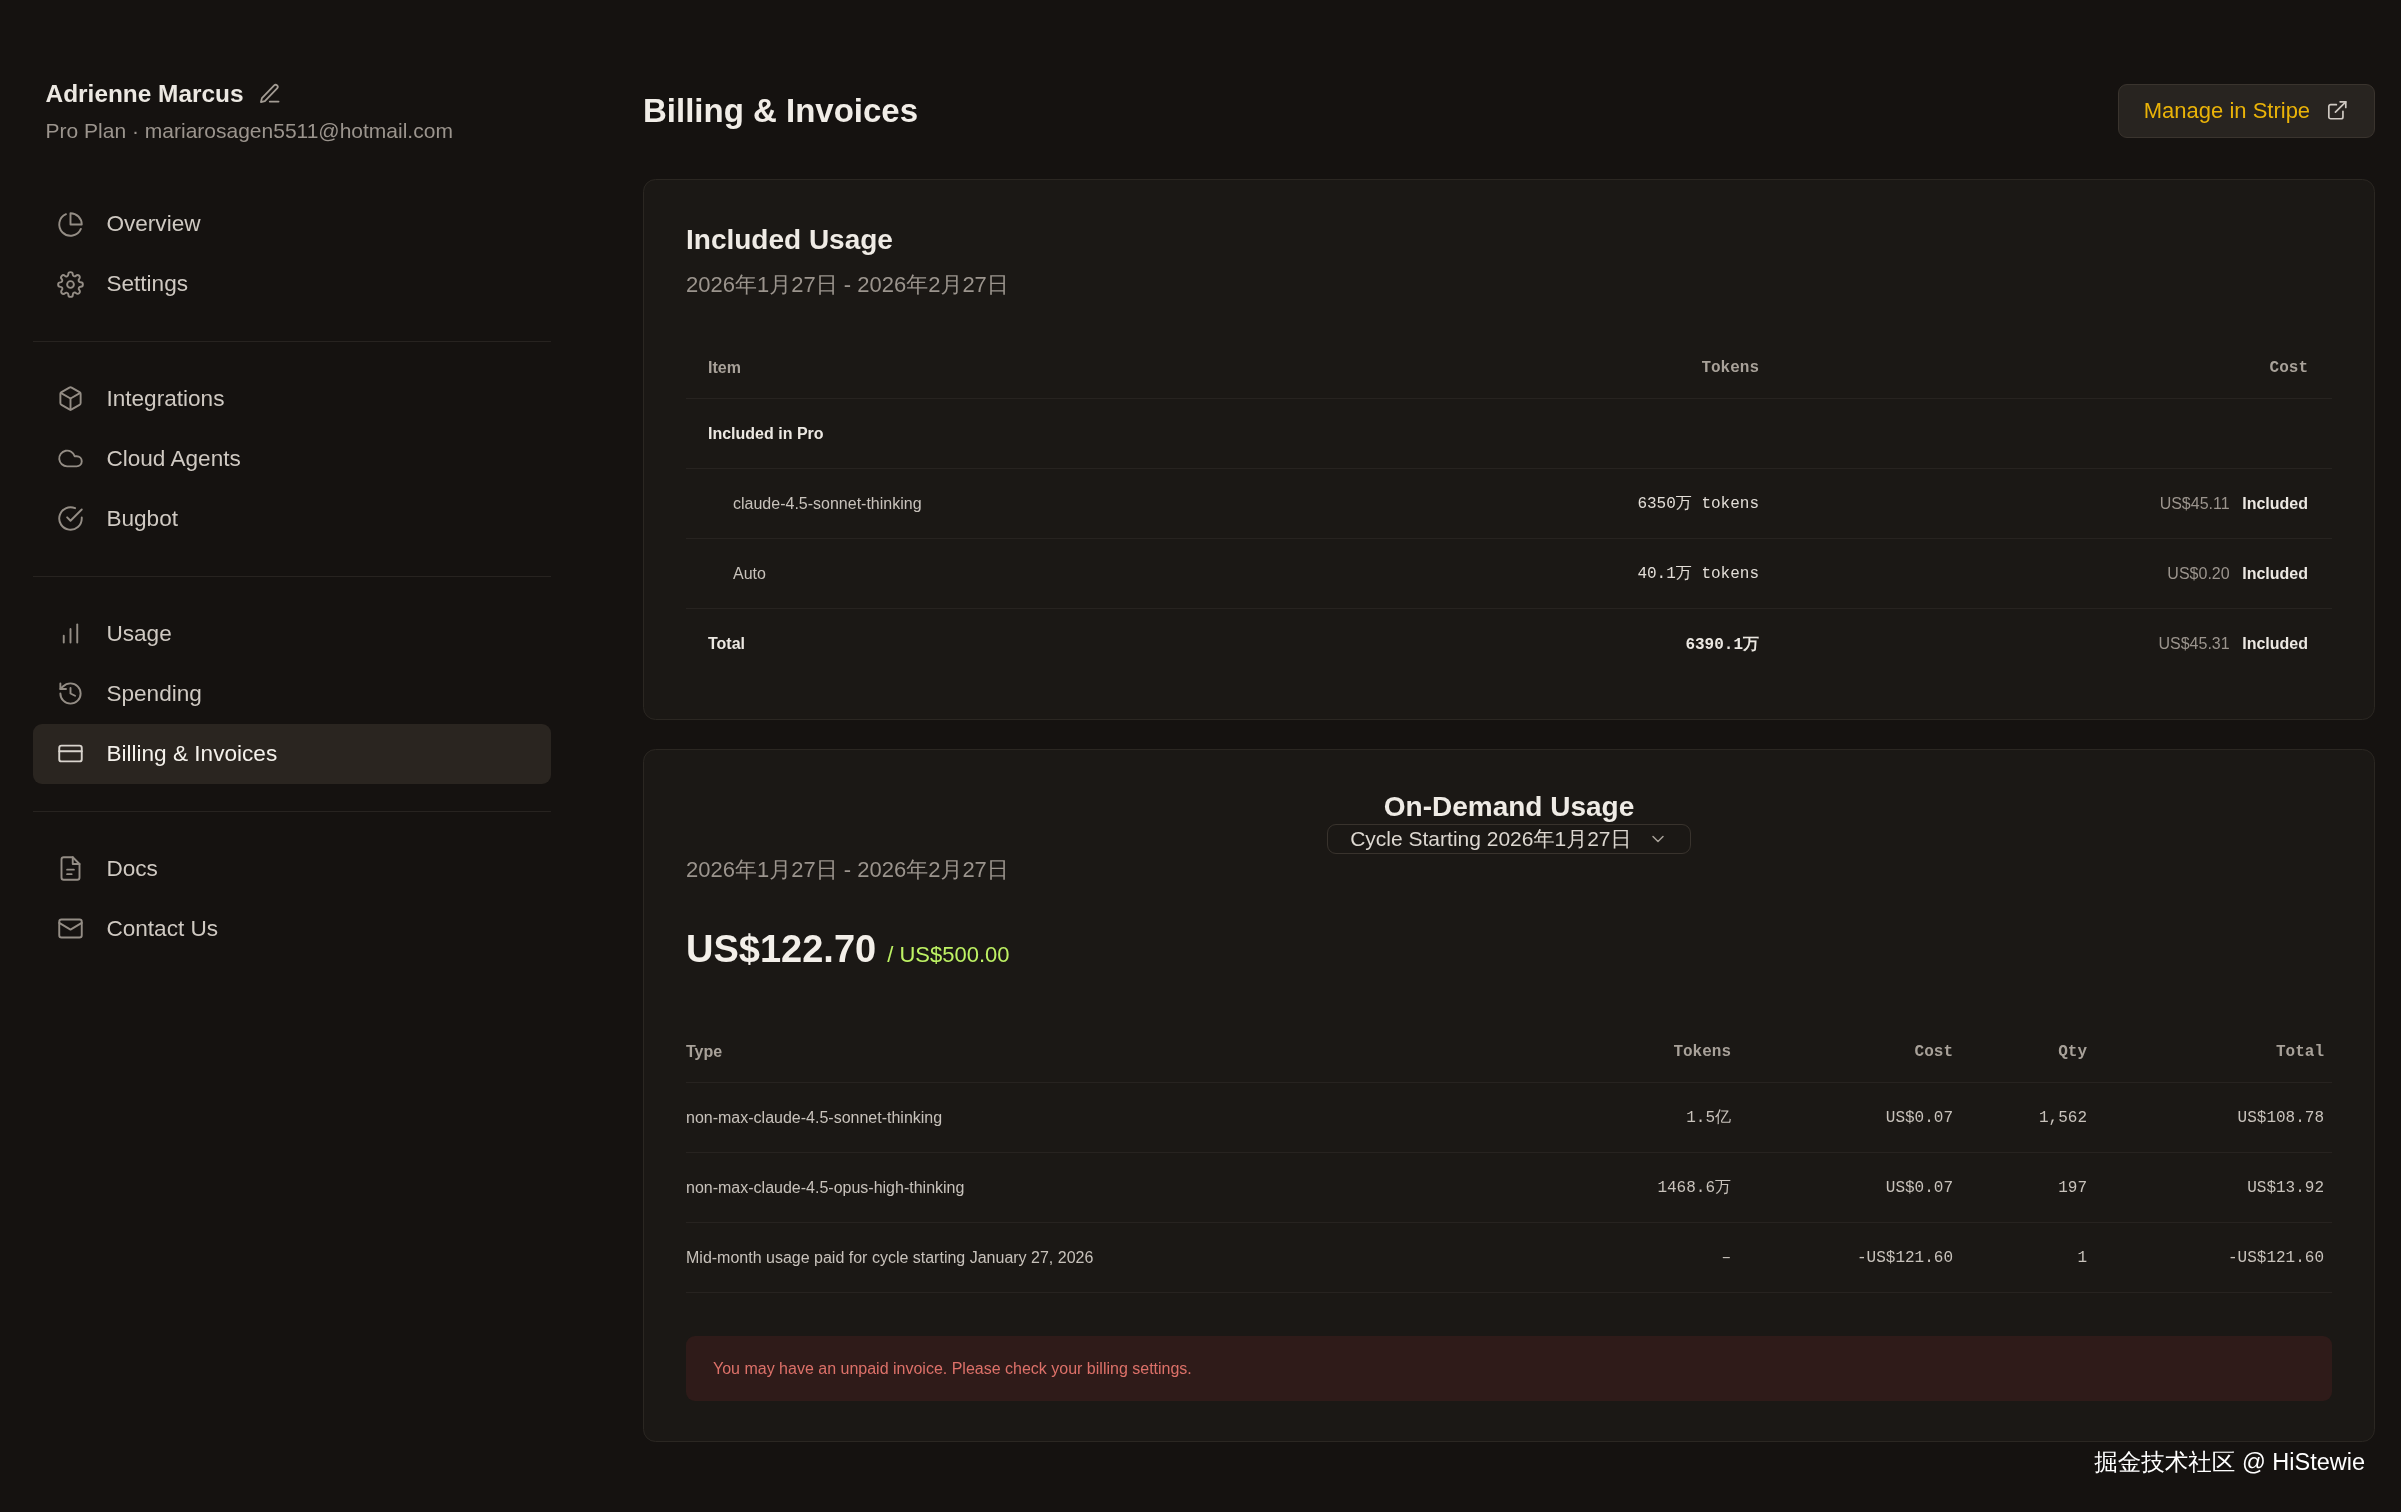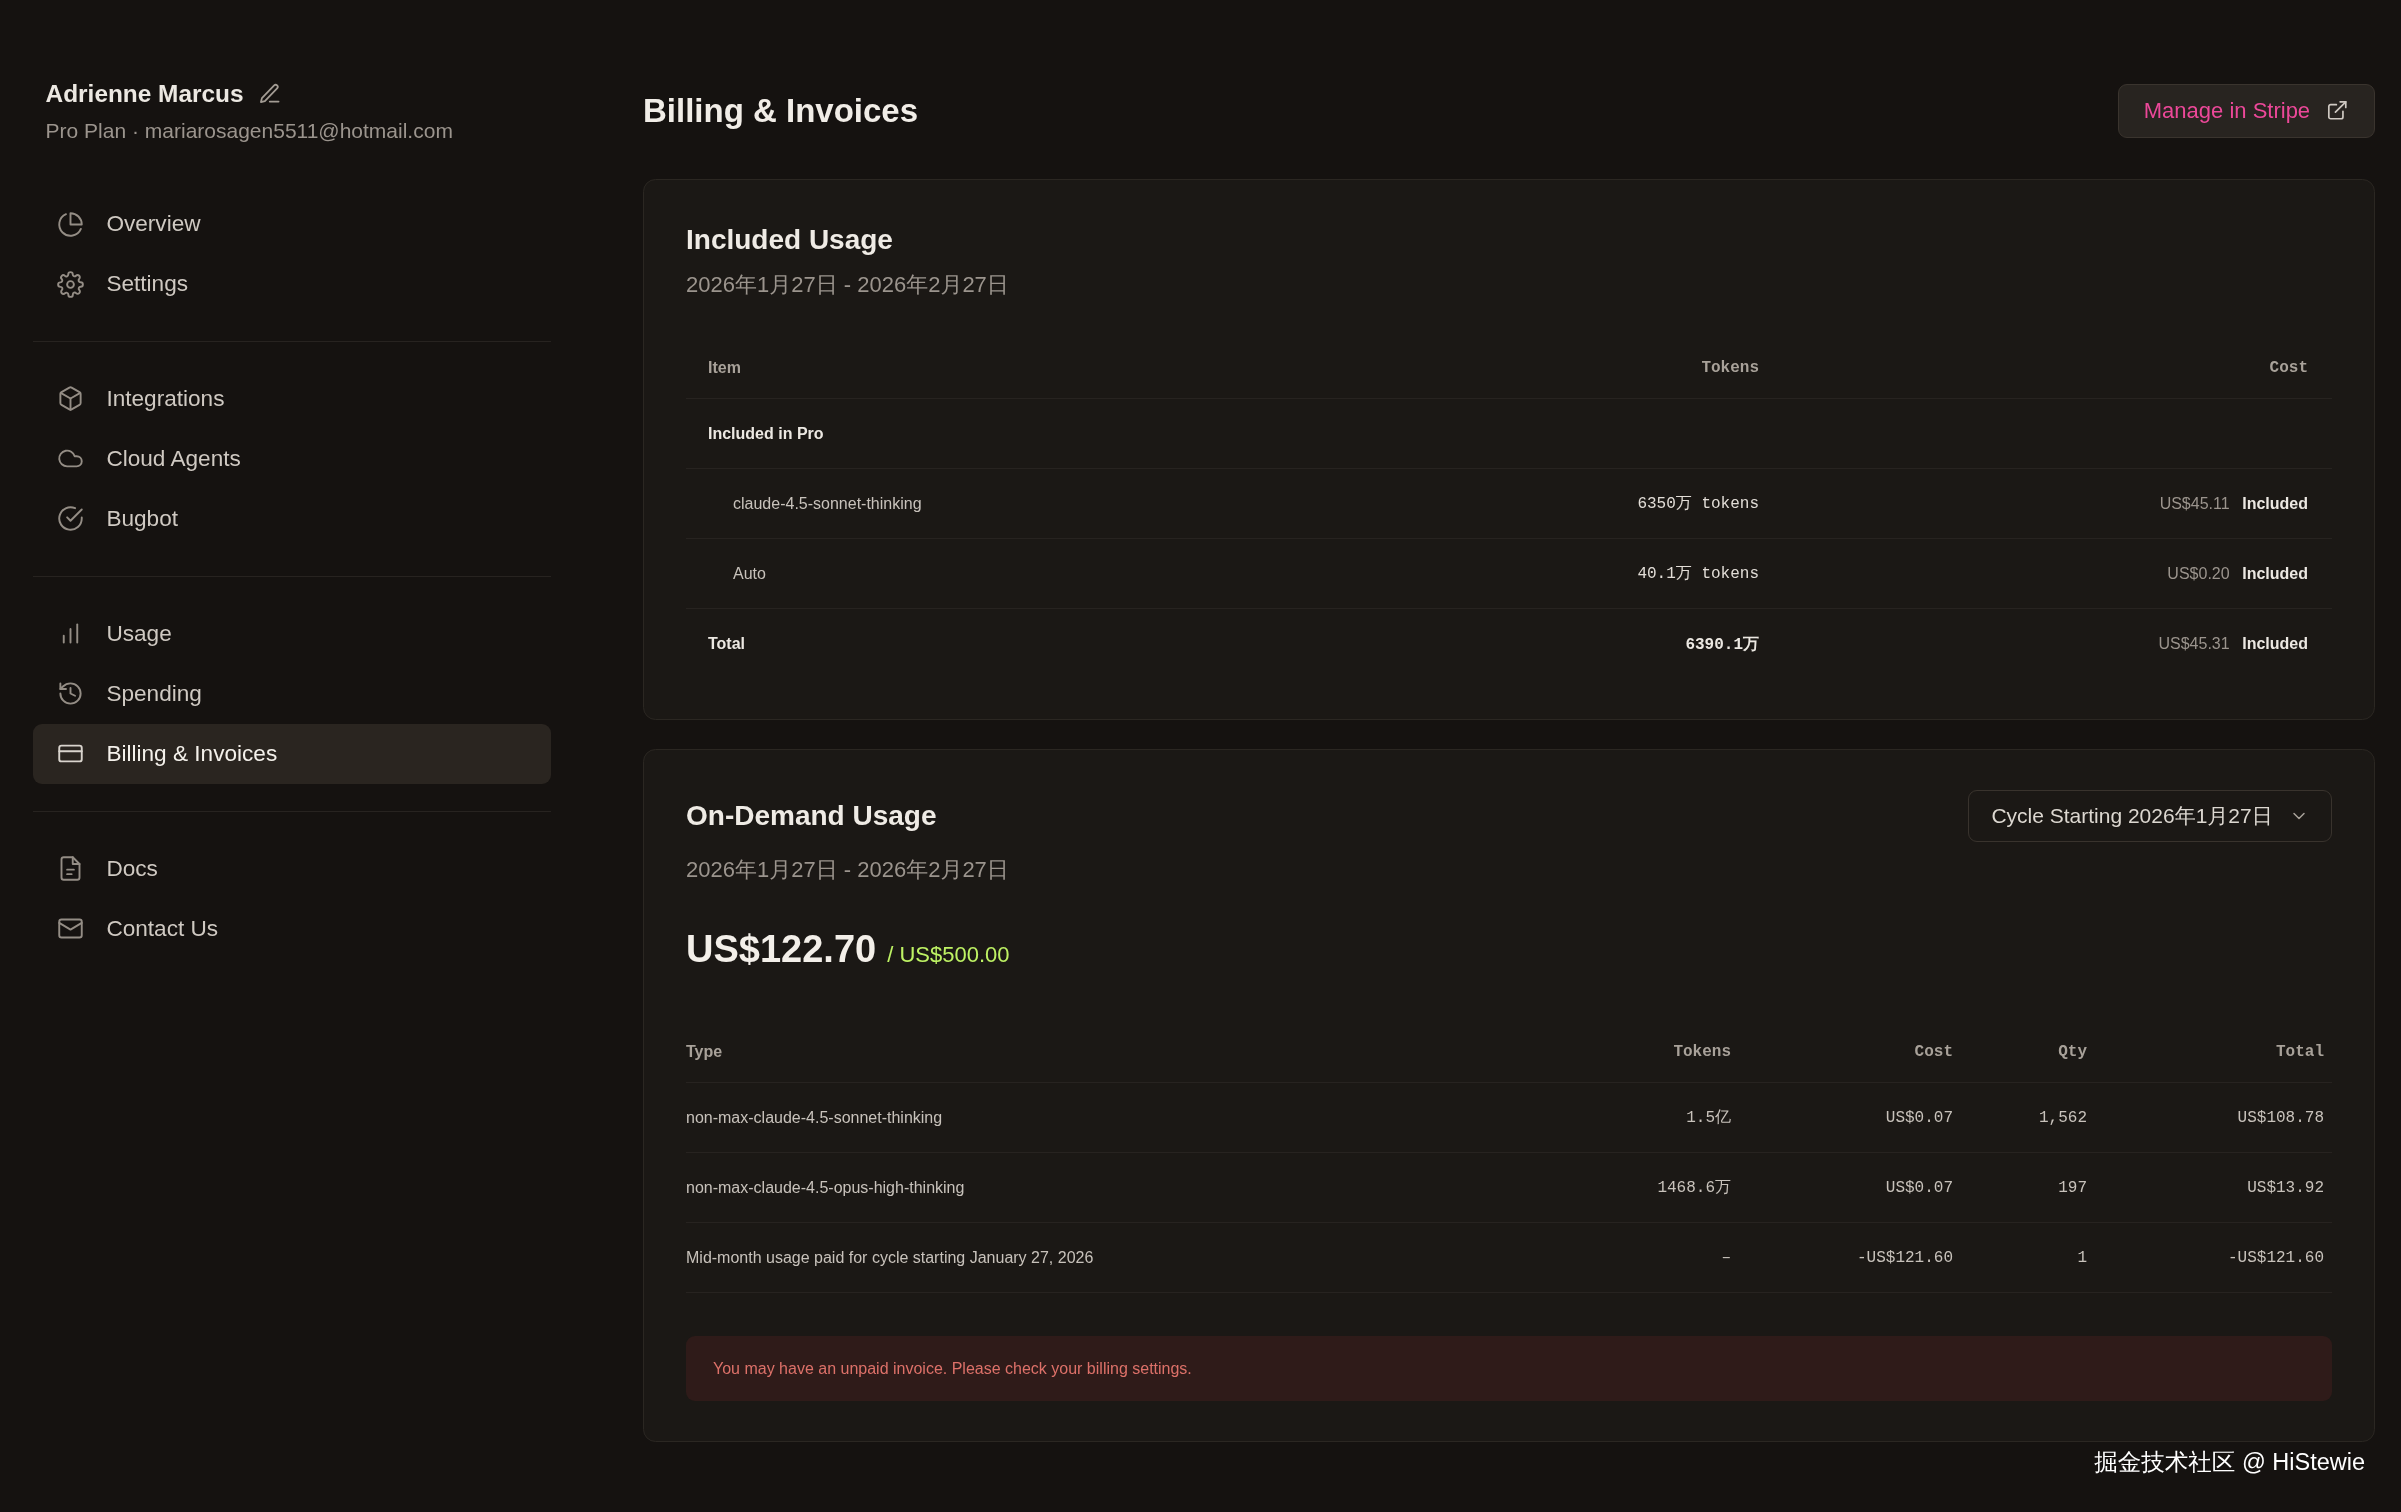--- a/index.html
+++ b/index.html
@@ -27,21 +27,21 @@
   .divider{width:518px;height:0.9px;background:var(--line);margin:27px 0;}
   .nav-item{display:flex;align-items:center;gap:22px;height:60px;width:518px;padding:0 18px 0 24.4px;border-radius:9px;color:#cfc9c2;font-size:22.6px;cursor:pointer;}
   .nav-item svg{width:27px;height:27px;color:#948d85;flex:none;}
   .nav-item.active{background:#2a2520;color:#f4f1eb;}
   .nav-item.active svg{color:#d9d4cd;}
 
   
   .main{position:absolute;left:643px;top:0;width:1732px;}
   .main-header{display:flex;justify-content:space-between;align-items:center;margin-top:78px;height:65px;}
   .page-title{font-size:33px;font-weight:600;color:#f1ede7;}
-  .manage-btn{display:flex;align-items:center;gap:16.3px;height:54px;padding:0 25px;background:#282420;border:0.9px solid #3a342e;border-radius:9px;color:#ec4899;font-size:22px;cursor:pointer;}
+  .manage-btn{display:flex;align-items:center;gap:16.3px;height:54px;padding:0 25px;background:#282420;border:0.9px solid #3a342e;border-radius:9px;color:#eab308;font-size:22px;cursor:pointer;}
   .manage-btn svg{width:22.6px;height:22.6px;color:#cfc9c2;}
 
   .card{background:var(--card);border:0.9px solid var(--card-border);border-radius:12.6px;padding:43px 42px 40px 42px;margin-top:36px;}
   .card2{margin-top:29px;padding-top:40px;}
   .card-title{font-size:28px;font-weight:600;color:#efebe5;line-height:34px;}
   .date-range{margin-top:14px;font-size:22px;color:var(--text-dim);line-height:27px;}
 
   .tbl{margin-top:40px;}
   .tbl2{margin-top:51px;}
   .row{display:grid;align-items:center;font-size:16px;}
@@ -54,21 +54,21 @@
   .pl1{padding-left:22px;}
   .pl2{padding-left:47px;}
   .pr1{padding-right:27px;}
   .pr2{padding-right:11px;}
   .strong{color:var(--text);font-weight:700;}
   .tok{color:#e2ddd7;}
   .cost-cell{display:flex;justify-content:flex-end;align-items:center;gap:12.6px;padding-right:27px;}
   .cost-val{color:var(--text-dim);}
   .badge{color:var(--text);font-weight:700;}
 
-  .card-head{display:flex;justify-content:space-between;align-items:center;height:52px;}
+  .card-head{display:flex;justify-content:space-between;align-items:center;height:52px;flex-direction:column;}
   .cycle-btn{display:flex;align-items:center;gap:16.3px;height:52px;padding:0 22px;background:transparent;border:0.9px solid #39332d;border-radius:9px;color:#ddd8d1;font-size:21px;cursor:pointer;}
   .cycle-btn svg{width:20px;height:20px;color:#a8a199;}
 
   .amount-row{margin-top:45px;display:flex;align-items:baseline;gap:11px;height:43px;}
   .amount{font-size:38px;font-weight:700;color:#f3efe9;}
   .limit{font-size:22px;color:#bef264;}
 
   .banner{margin-top:43px;height:65px;display:flex;align-items:center;padding:0 27px;background:var(--accent-warn-bg);border-radius:9px;color:var(--accent-warn);font-size:16px;}
 
   .watermark{position:absolute;right:36px;top:1446px;z-index:5;color:#ffffff;font-size:23.5px;font-weight:500;}

